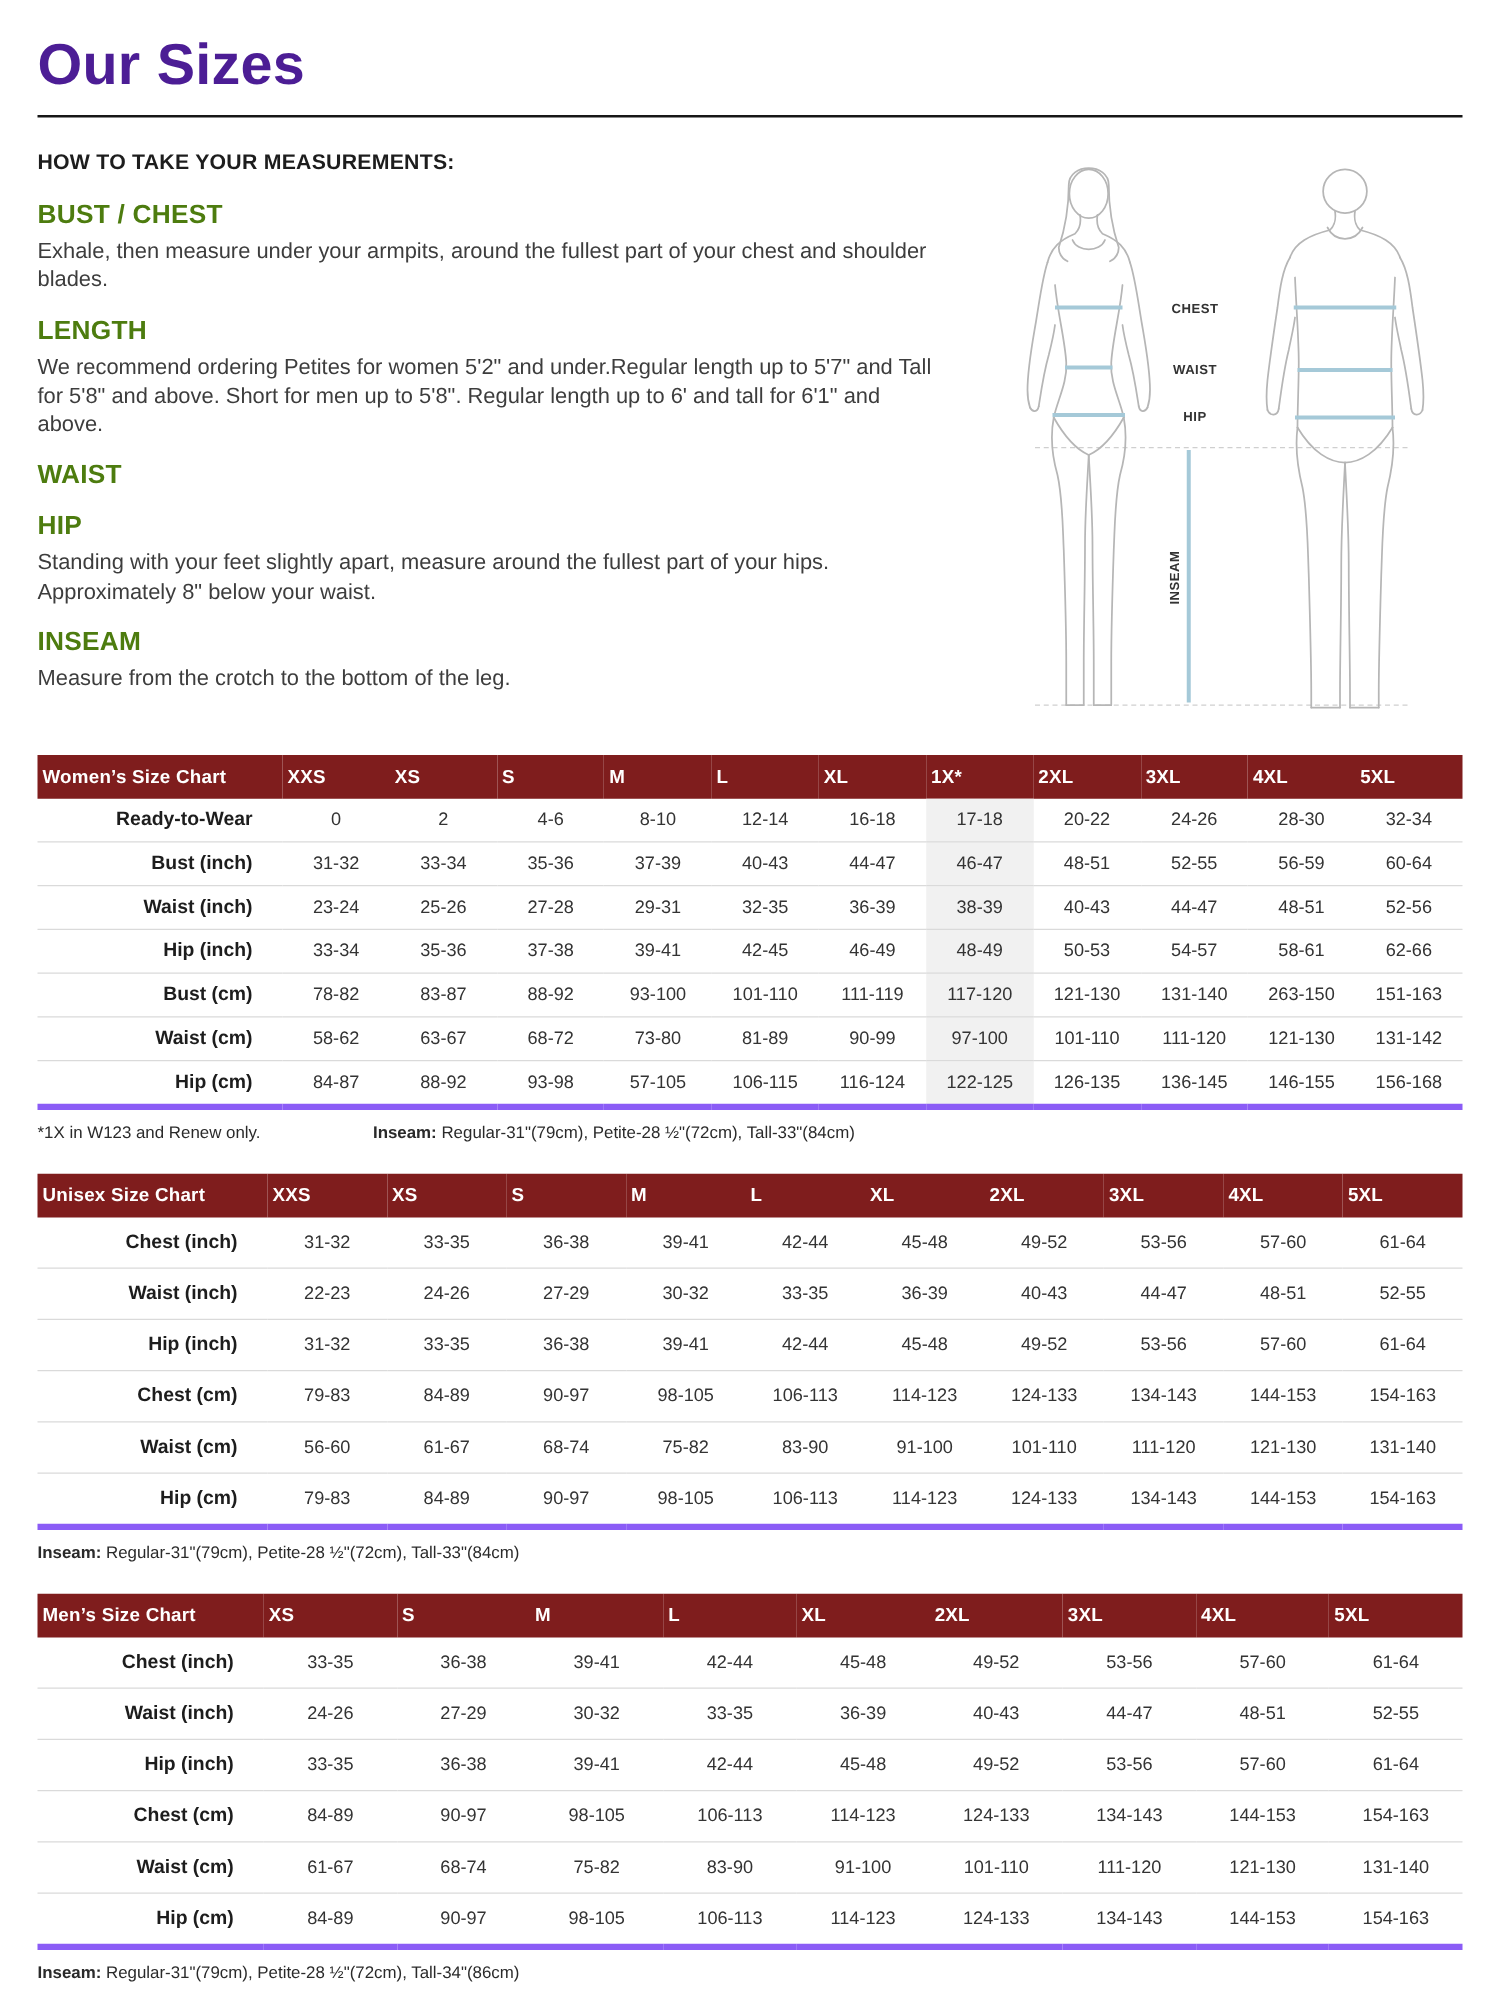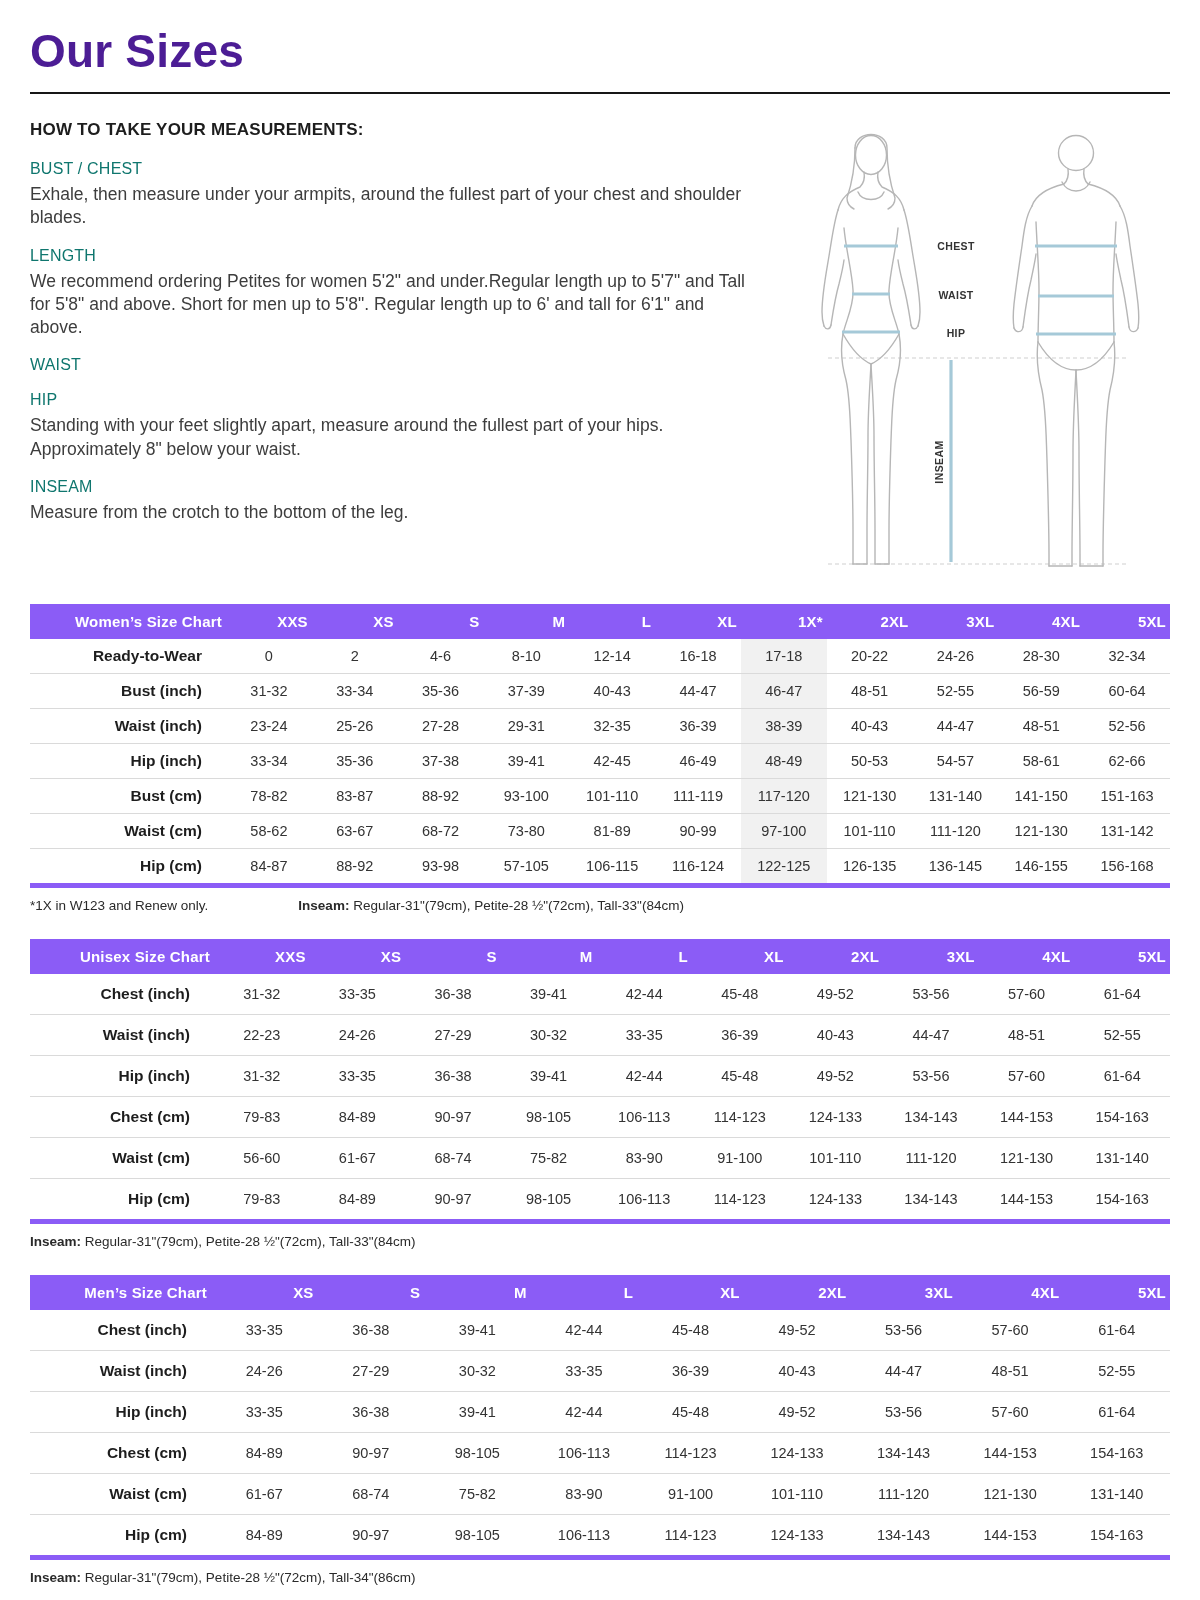--- a/index.html
+++ b/index.html
@@ -7,34 +7,34 @@
   body { width:1200px; height:1600px; overflow:hidden; font-family:"Liberation Sans", sans-serif; color:#2e2e2e; }
   .page { width:1200px; height:1600px; padding:24px 30px 16px; }
 
   h1[data-name="page-title"] { font-size:46px; font-weight:700; color:#4c1d95; letter-spacing:.2px; }
   .title-rule { border:none; border-top:2px solid #161616; margin:14px 0 26px; }
 
   .top { display:flex; justify-content:space-between; align-items:flex-start; }
   .instructions { width:722px; }
   .instructions h2 { font-size:17px; font-weight:700; color:#1d1d1d; margin-bottom:20px; letter-spacing:.2px; }
   .section { margin-bottom:17px; }
-  .section h3 { font-size:16px; font-weight:400; color:#0f766e; margin-bottom:5px; letter-spacing:.2px; }
+  .section h3 { font-size:21px; font-weight:700; color:#4d7c0f; margin-bottom:5px; letter-spacing:.2px; }
   .section p { font-size:17.5px; line-height:1.33; color:#3d3d3d; }
 
   .diagram { width:374px; padding-top:2px; }
   .diagram svg { display:block; }
   .fig { stroke:#b6b6b6; stroke-width:1.4; fill:none; stroke-linecap:round; }
   .blue { stroke:#a5c9d8; stroke-width:3.2; fill:none; }
   .dash { stroke:#cfcfcf; stroke-width:1; stroke-dasharray:4 3; fill:none; }
   .diag-label { font-family:"Liberation Sans",sans-serif; font-size:10.5px; font-weight:700; fill:#333; letter-spacing:.4px; }
 
   #tables { margin-top:22px; }
   .table-block { margin-bottom:26px; }
   .size-table { width:1140px; border-collapse:collapse; table-layout:fixed; }
-  .size-table thead th { background:#8b5cf6; color:#ffffff; font-size:15px; font-weight:700; padding:9px 4px; text-align:right; letter-spacing:.2px; }
+  .size-table thead th { background:#7f1d1d; color:#ffffff; font-size:15px; font-weight:700; padding:9px 4px; text-align:left; letter-spacing:.2px; }
   .size-table thead th.title-cell { font-size:15px; }
   .size-table tbody tr { border-bottom:1px solid #dadada; }
   .size-table tbody tr:last-child { border-bottom:5px solid #8b5cf6; }
   .size-table tbody th.row-label { text-align:right; padding:11px 24px 11px 4px; font-size:15.5px; font-weight:700; color:#1d1d1d; }
   .size-table tbody td { text-align:center; font-size:14.5px; color:#333; padding:11px 3px; }
   .size-table tbody td.hl { background:#f1f1f1; }
   
   .table-block:first-child tbody th.row-label,
   .table-block:first-child tbody td { padding-top:8px; padding-bottom:8px; }
   table[data-name="womens-size-chart"] col:first-child { width:196px; }
@@ -242,21 +242,21 @@
               <th class="row-label" data-name="row-label">Bust (cm)</th>
               <td data-name="size-cell">78-82</td>
               <td data-name="size-cell">83-87</td>
               <td data-name="size-cell">88-92</td>
               <td data-name="size-cell">93-100</td>
               <td data-name="size-cell">101-110</td>
               <td data-name="size-cell">111-119</td>
               <td class="hl" data-name="size-cell">117-120</td>
               <td data-name="size-cell">121-130</td>
               <td data-name="size-cell">131-140</td>
-              <td data-name="size-cell">141-150</td>
+              <td data-name="size-cell">263-150</td>
               <td data-name="size-cell">151-163</td>
             </tr>
             <tr data-name="table-row">
               <th class="row-label" data-name="row-label">Waist (cm)</th>
               <td data-name="size-cell">58-62</td>
               <td data-name="size-cell">63-67</td>
               <td data-name="size-cell">68-72</td>
               <td data-name="size-cell">73-80</td>
               <td data-name="size-cell">81-89</td>
               <td data-name="size-cell">90-99</td>

